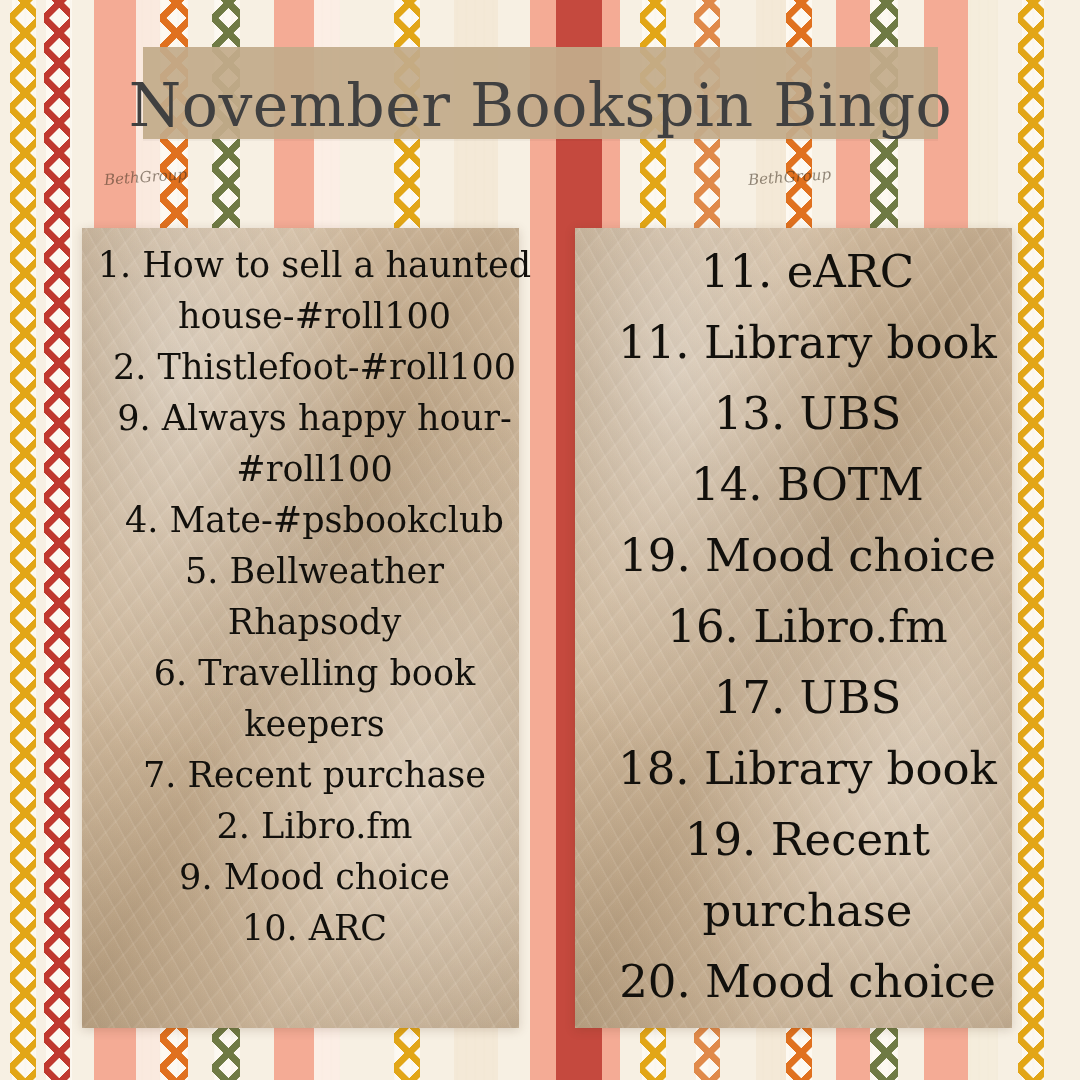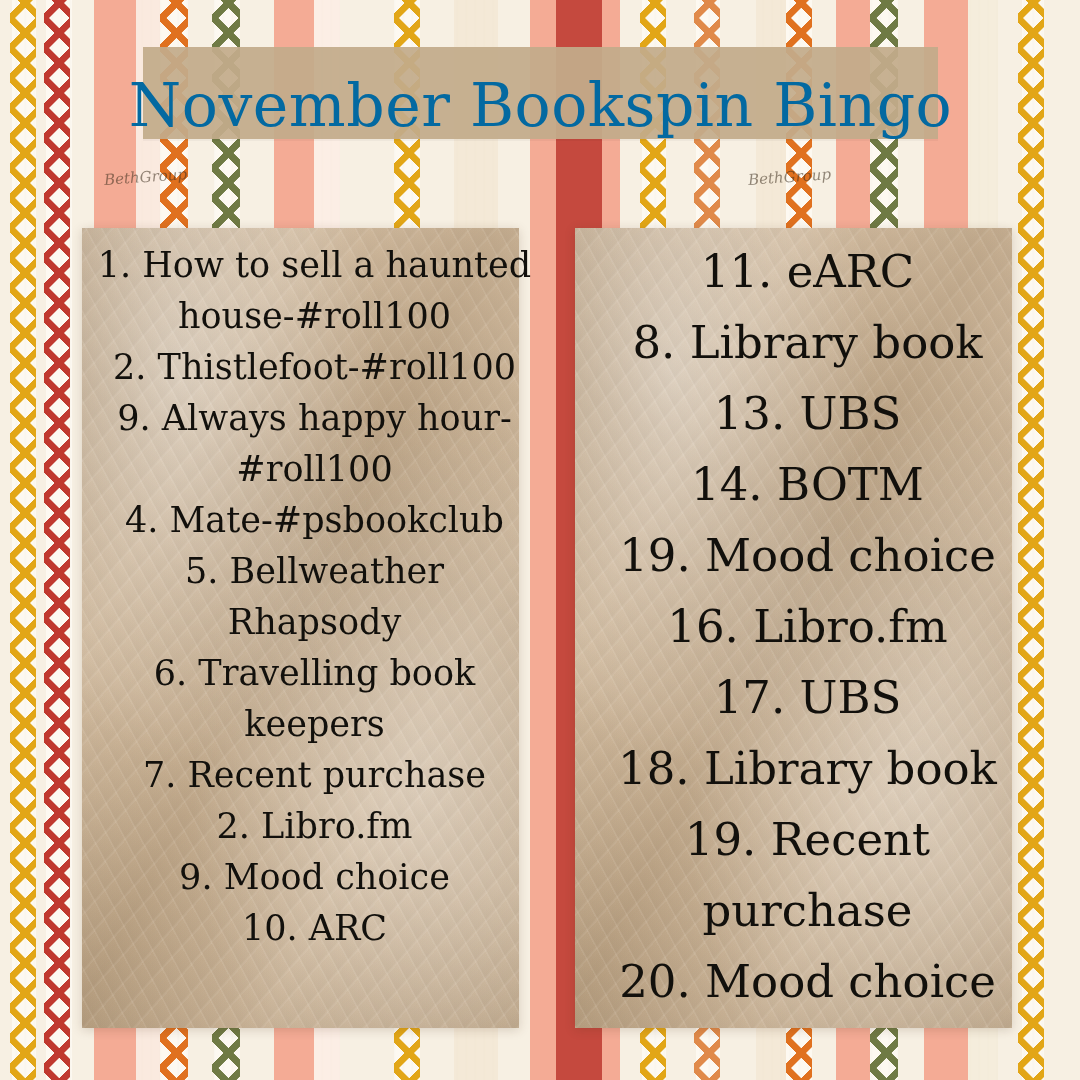--- a/index.html
+++ b/index.html
@@ -64,21 +64,21 @@
     position: absolute;
     left: 143px;
     top: 47px;
     width: 795px;
     height: 116px;
     display: flex;
     align-items: center;
     justify-content: center;
     font-size: 60px;
     letter-spacing: 0.5px;
-    color: #0369a1;
+    color: #404040;
     font-family: "DejaVu Serif", serif;
     white-space: nowrap;
   }
 
   
   .panel {
     position: absolute;
     background:
       radial-gradient(ellipse at 22% 18%, rgba(255,255,255,0.42) 0%, rgba(255,255,255,0) 42%),
       radial-gradient(ellipse at 78% 70%, rgba(255,255,255,0.30) 0%, rgba(255,255,255,0) 48%),
@@ -200,21 +200,21 @@
     <li>5. Bellweather Rhapsody</li>
     <li>6. Travelling book keepers</li>
     <li>7. Recent purchase</li>
     <li>2. Libro.fm</li>
     <li>9. Mood choice</li>
     <li>10. ARC</li>
   </ul>
 
   <ul class="list" id="list-right" style="left:575px; width:437px;">
     <li>11. eARC</li>
-    <li>8. Library book</li>
+    <li>11. Library book</li>
     <li>13. UBS</li>
     <li>14. BOTM</li>
     <li>19. Mood choice</li>
     <li>16. Libro.fm</li>
     <li>17. UBS</li>
     <li>18. Library book</li>
     <li>19. Recent purchase</li>
     <li>20. Mood choice</li>
   </ul>
 

